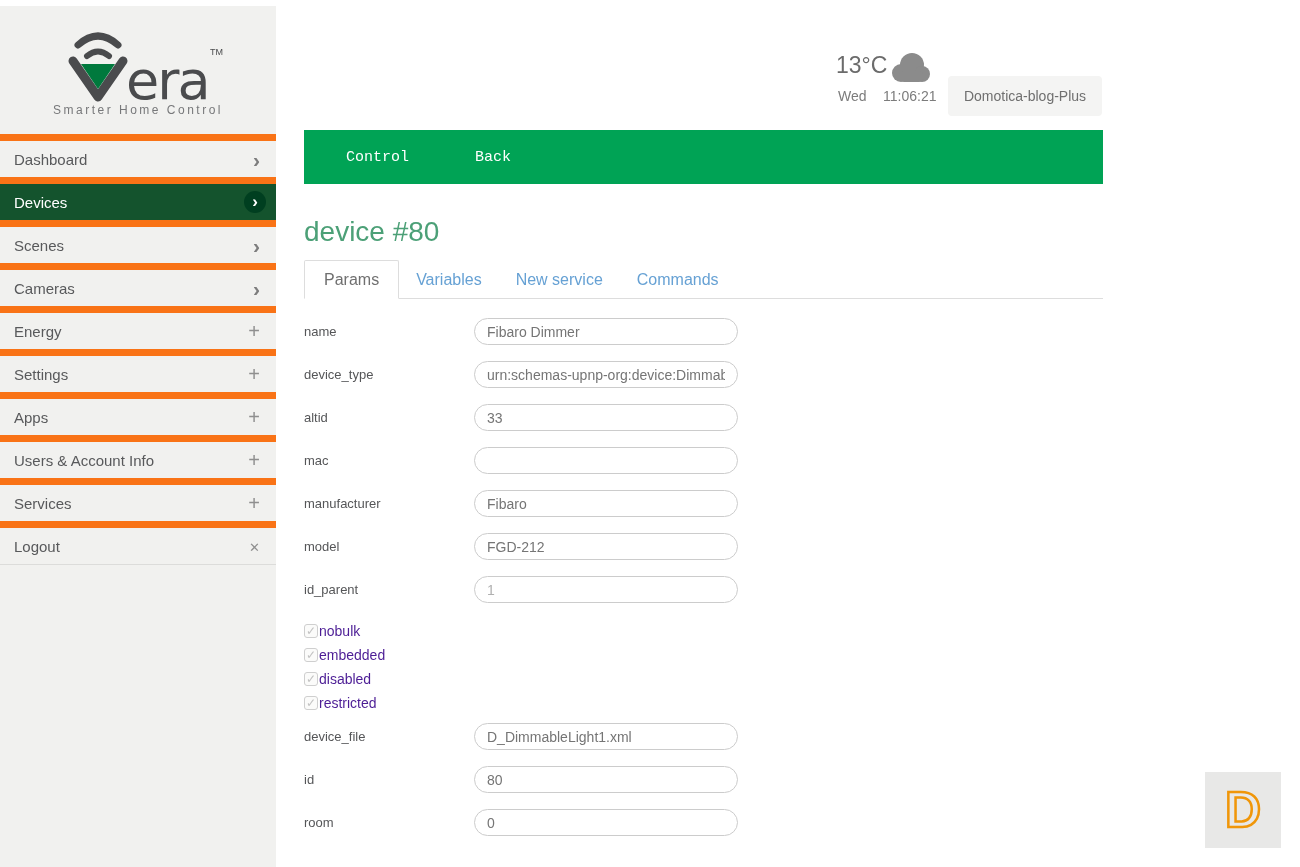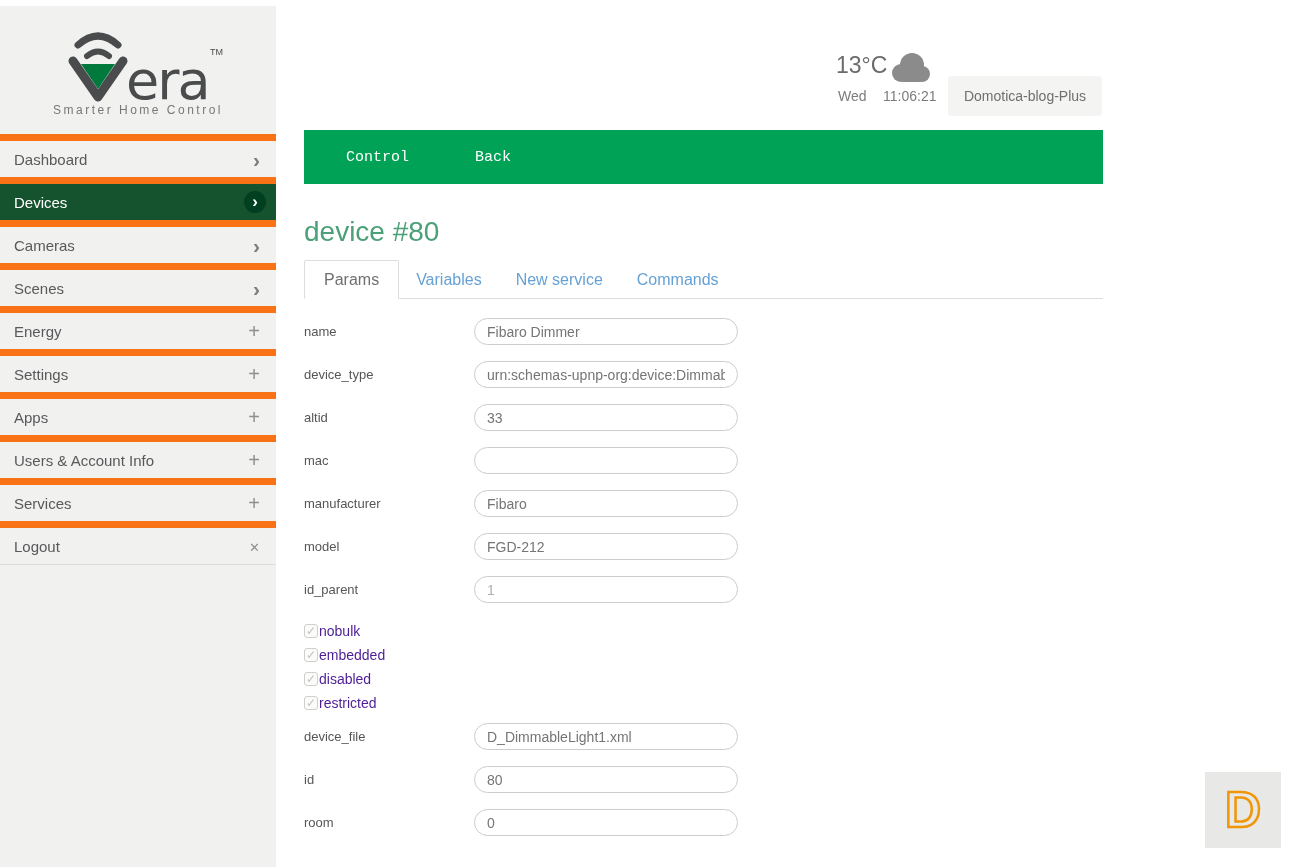--- a/index.html
+++ b/index.html
@@ -87,25 +87,25 @@
   <div class="menu">
     <div class="menu-item">
       <span>Dashboard</span>
       <span class="mi-icon icon-chevron"></span>
     </div>
     <div class="menu-item active">
       <span>Devices</span>
       <span class="mi-circle"></span>
     </div>
     <div class="menu-item">
+      <span>Scenes</span>
+      <span class="mi-icon icon-chevron"></span>
+    </div>
+    <div class="menu-item">
       <span>Cameras</span>
-      <span class="mi-icon icon-chevron"></span>
-    </div>
-    <div class="menu-item">
-      <span>Scenes</span>
       <span class="mi-icon icon-chevron"></span>
     </div>
     <div class="menu-item">
       <span>Energy</span>
       <span class="mi-icon icon-plus"></span>
     </div>
     <div class="menu-item">
       <span>Settings</span>
       <span class="mi-icon icon-plus"></span>
     </div>

